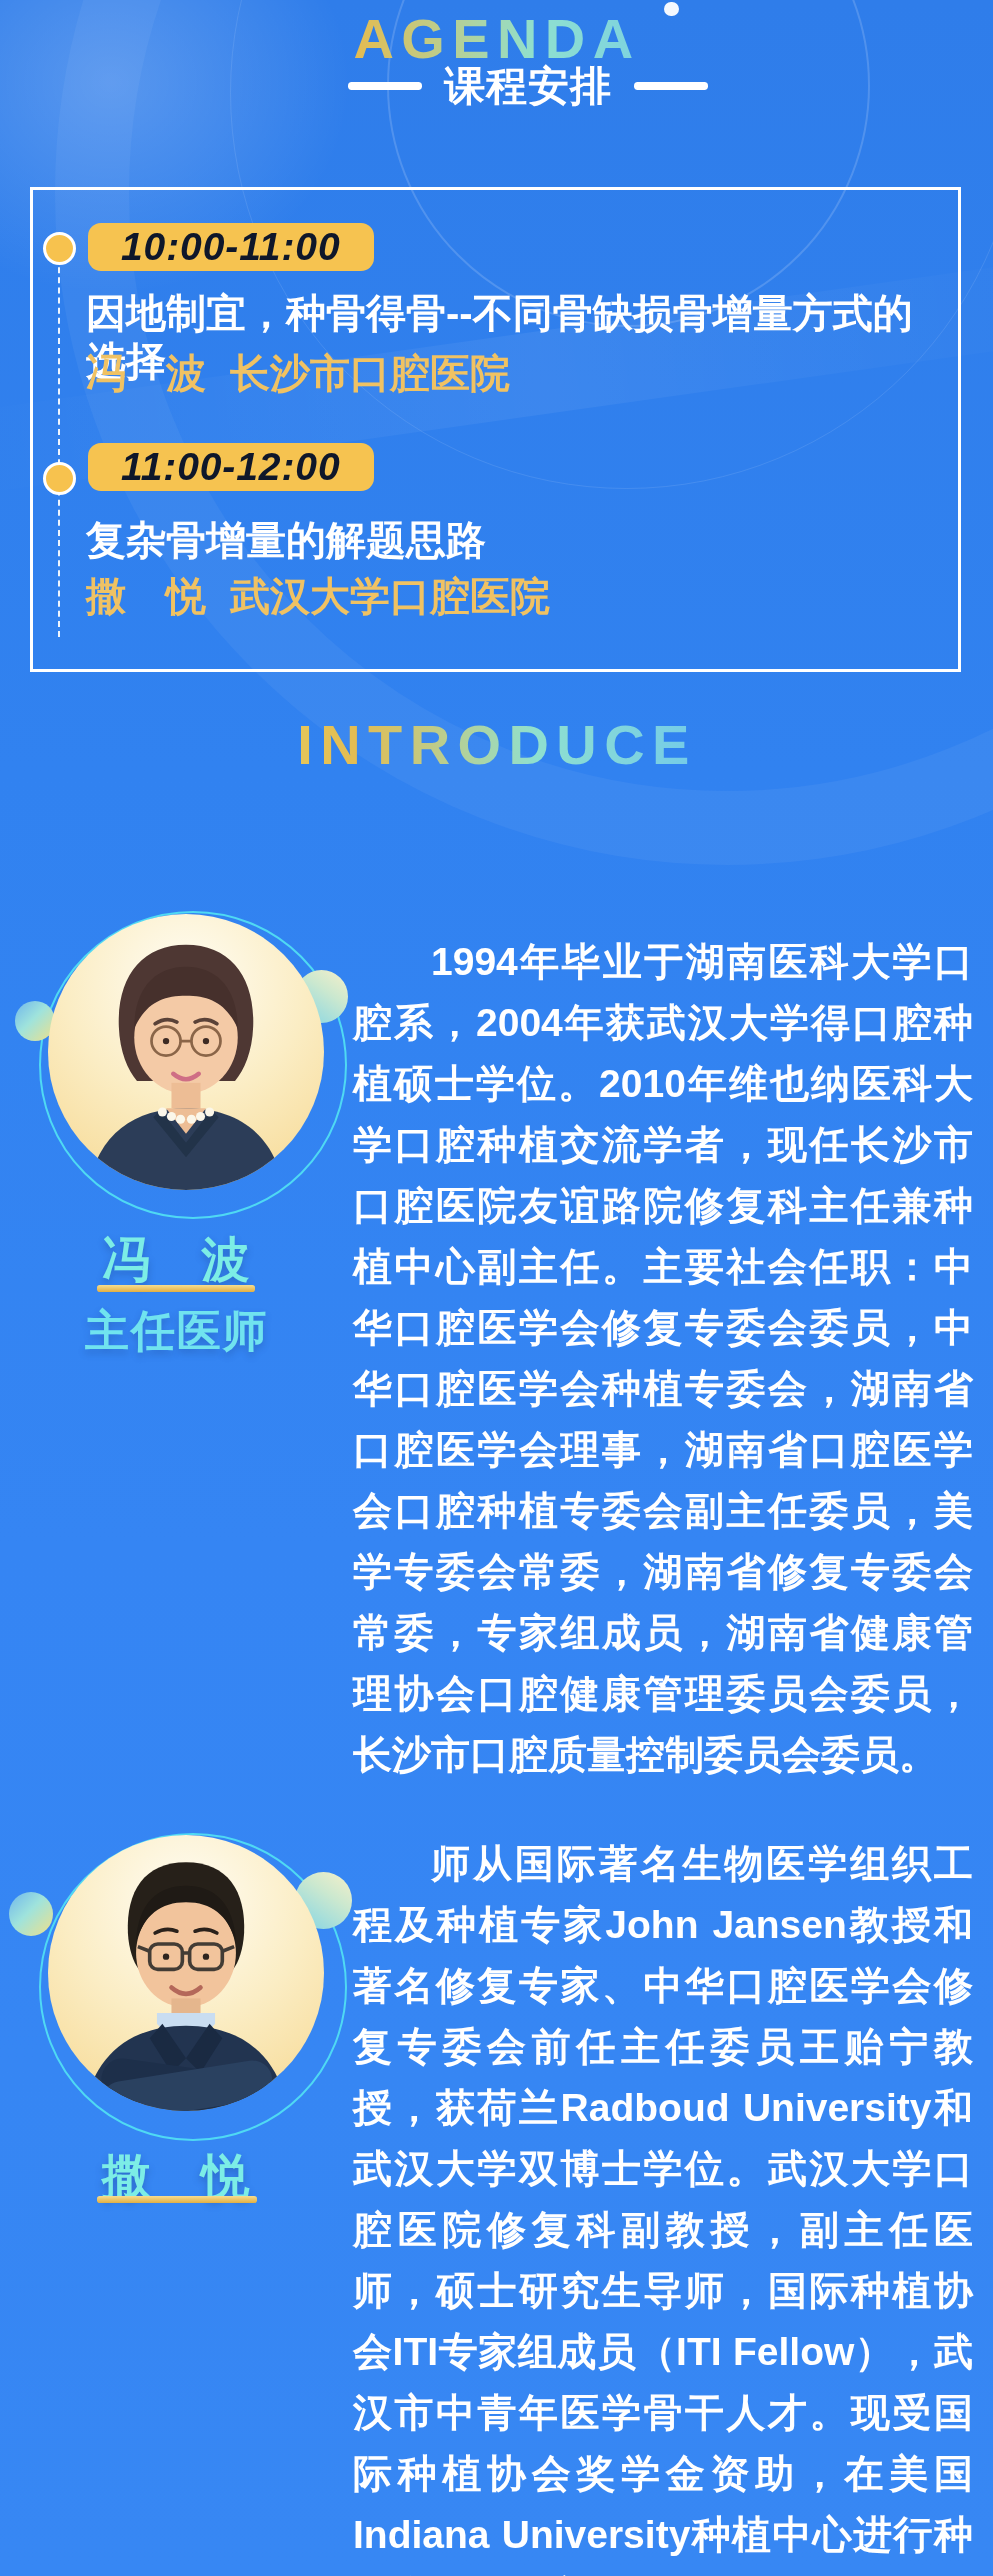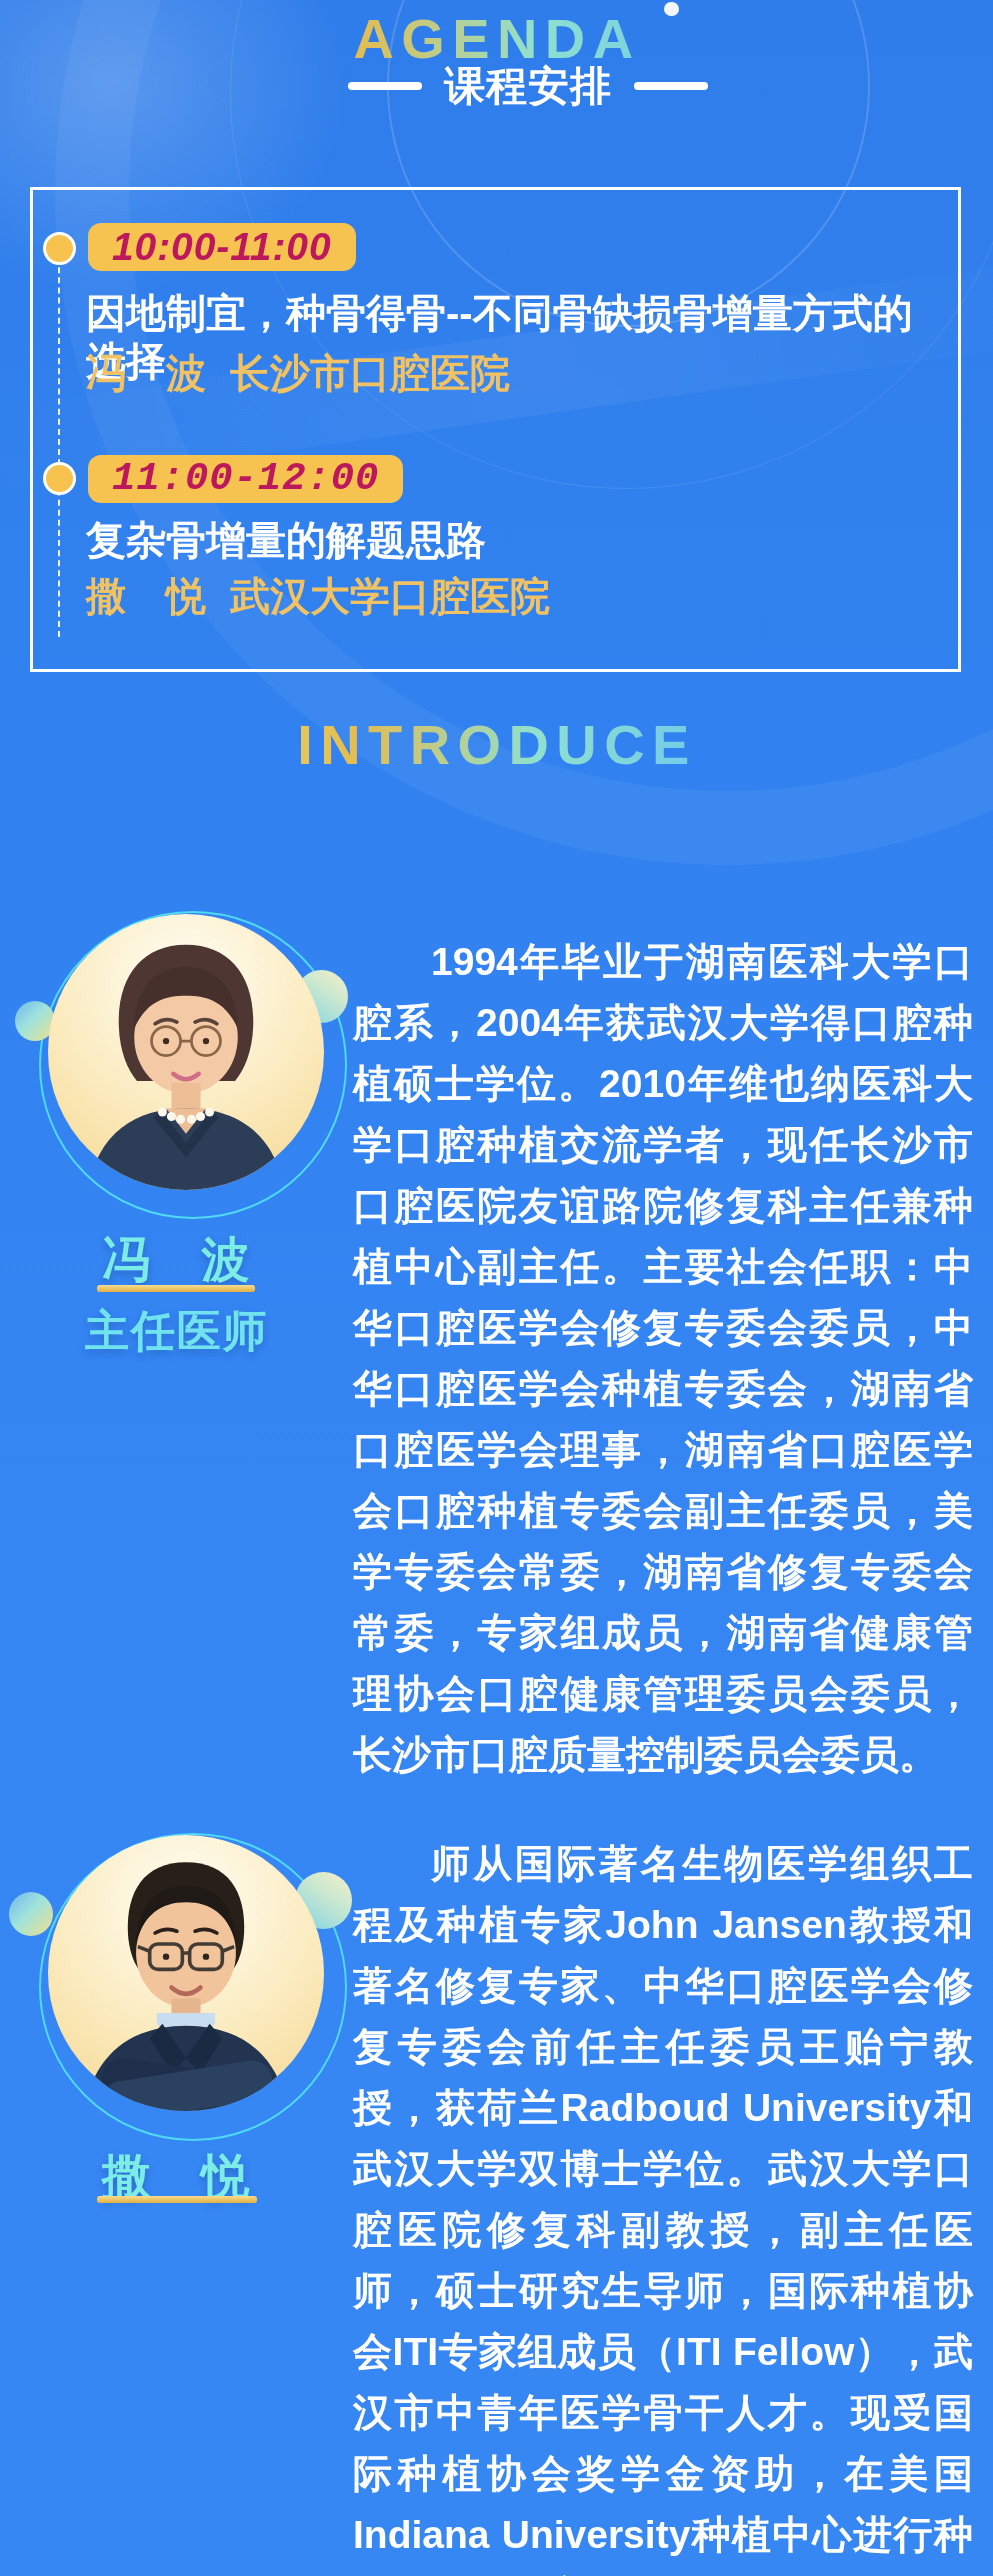--- a/index.html
+++ b/index.html
@@ -34,23 +34,23 @@
   .agenda-en{top:7.4px;}
   .agenda-zh{top:63px;}
   .intro-en{top:713px;}
   .intro-zh{top:799px;}
   
   .agenda-box{left:30px;top:187px;width:931px;height:485px;border:3.7px solid #fff;box-sizing:border-box;}
   .tl-line{position:absolute;left:25px;top:57px;height:390px;width:0;border-left:2.8px dashed rgba(255,255,255,.92);}
   .node{position:absolute;left:10px;width:33px;height:33px;border-radius:50%;
     background:#F7C24E;border:3.7px solid #fff;box-sizing:border-box;}
   .n1{top:42px;} .n2{top:272px;}
-  .time-badge{position:absolute;left:55px;height:48px;line-height:48px;padding:0 24px;border-radius:13px;
-    background:#F6C350;color:#be185d;font-size:39px;font-weight:800;font-style:italic;letter-spacing:0.9px;}
-  .tb1{top:33px;} .tb2{top:265px;font-family:Liberation Mono, monospace;}
+  .time-badge{position:absolute;left:55px;height:48px;line-height:48px;padding:0 33px;border-radius:13px;
+    background:#F6C350;color:#0f172a;font-size:39px;font-weight:800;font-style:italic;letter-spacing:0.9px;}
+  .tb1{top:33px;} .tb2{top:253px;}
   .topic{position:absolute;left:53px;width:856px;color:#fff;font-size:40px;font-weight:700;line-height:48px;}
   .tp1{top:99px;} .tp2{top:326px;}
   .spk-line{position:absolute;left:53px;color:#F0C263;font-size:40px;font-weight:700;line-height:46px;}
   .sl1{top:160px;} .sl2{top:383px;}
   .spk-org{margin-left:24px;}
   
   .p-ring{position:absolute;width:304px;height:304px;border-radius:50%;border:2.8px solid #4FD9F3;}
   .r1{left:39px;top:911px;} .r2{left:39px;top:1833px;}
   .photo{position:absolute;left:48px;width:276px;height:276px;border-radius:50%;overflow:hidden;
     background:radial-gradient(circle at 50% 24%,#FFFDF4 0%,#FBEDC4 48%,#F6D78E 100%);}

